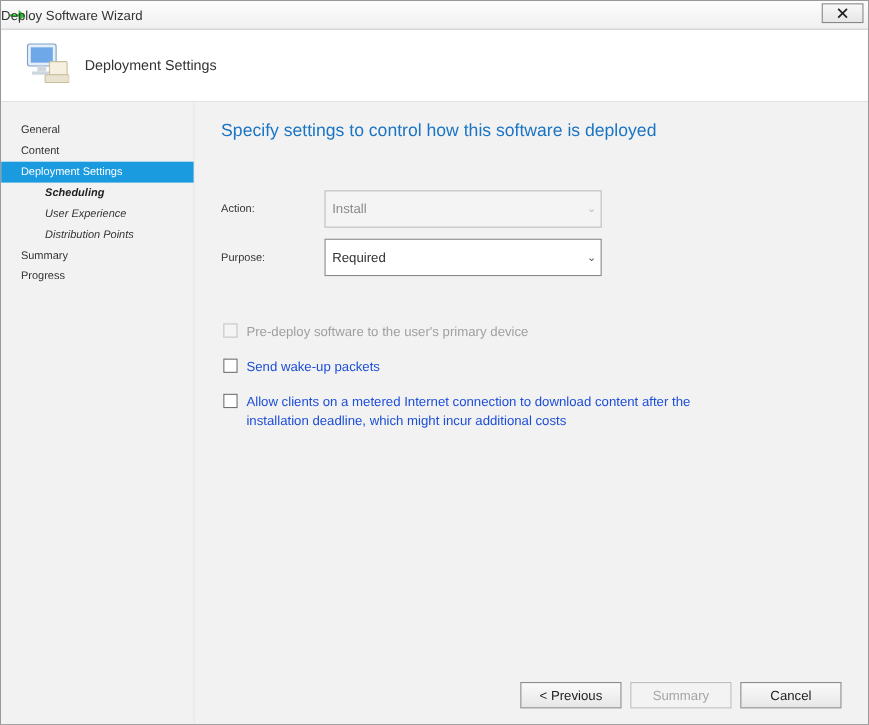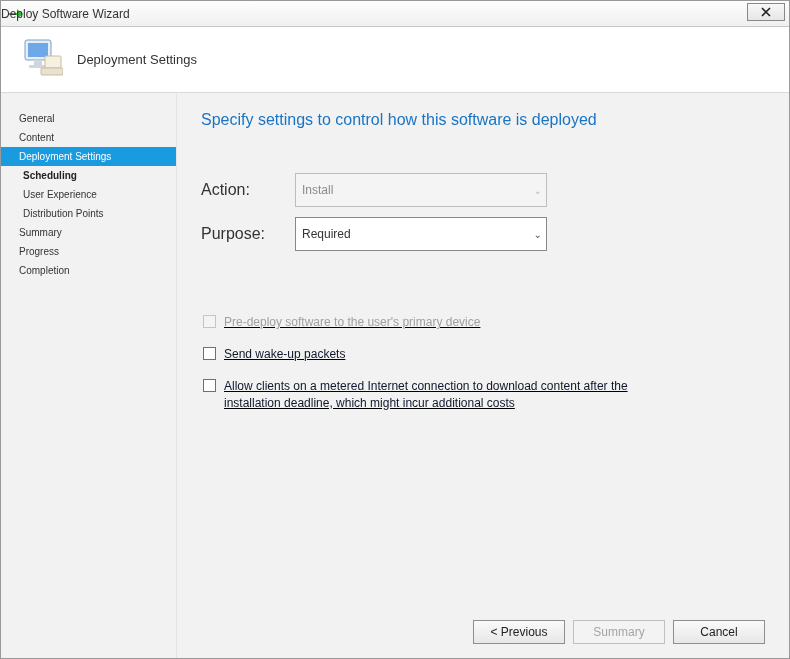--- a/index.html
+++ b/index.html
@@ -69,21 +69,21 @@
       padding-top: 16px;
       border-right: 1px solid #e4e4e4;
     }
     .sidebar .nav-item {
       padding: 4px 10px 4px 18px;
       font-size: 10px;
       color: #333;
       cursor: pointer;
       white-space: nowrap;
     }
-    .sidebar .nav-item.child { padding-left: 22px; }
+    .sidebar .nav-item.child { padding-left: 40px; font-style: italic; }
     .sidebar .nav-item.selected {
       background: #1a9be0;
       color: #fff;
     }
     .sidebar .nav-item.child.bold { font-weight: 600; color: #222; }
     .main {
       flex: 1;
       position: relative;
       background: #f2f2f2;
       padding: 18px 32px 0 24px;
@@ -95,21 +95,21 @@
       margin-bottom: 44px;
     }
     .form-row {
       display: flex;
       align-items: center;
       margin-bottom: 10px;
     }
     .form-row label {
       width: 94px;
       color: #333;
-      font-size: 16px;
+      font-size: 10px;
     }
     .select {
       width: 252px;
       height: 34px;
       border: 1px solid #888;
       background: #fff;
       display: flex; align-items: center; justify-content: space-between;
       padding: 0 4px 0 6px;
       font-size: 12px;
       color: #333;
@@ -135,25 +135,25 @@
     .checkbox-row .box {
       width: 13px; height: 13px;
       border: 1px solid #707070;
       background: #fff;
       flex-shrink: 0;
       margin-top: 1px;
     }
     .checkbox-row.disabled .box { border-color: #c5c5c5; background: #f4f4f4; }
     .checkbox-row .lbl {
       font-size: 12px;
-      color: #0f172a;
+      color: #1d4ed8;
       line-height: 1.35;
     }
     .checkbox-row.disabled .lbl { color: #a0a0a0; }
-    .checkgroup { margin-top: 63px; text-decoration: underline; }
+    .checkgroup { margin-top: 42px; }
     .footer {
       position: absolute;
       bottom: 14px;
       right: 24px;
       display: flex;
       gap: 8px;
     }
     .btn {
       width: 92px;
       height: 24px;
@@ -204,21 +204,20 @@
 <div class="body">
   <div class="sidebar">
     <div class="nav-item">General</div>
     <div class="nav-item">Content</div>
     <div class="nav-item selected">Deployment Settings</div>
     <div class="nav-item child bold">Scheduling</div>
     <div class="nav-item child">User Experience</div>
     <div class="nav-item child">Distribution Points</div>
     <div class="nav-item">Summary</div>
     <div class="nav-item">Progress</div>
-    <div class="nav-item">Completion</div>
   </div>
 
   <div class="main">
     <h1>Specify settings to control how this software is deployed</h1>
 
     <div class="form-row">
       <label>Action:</label>
       <div class="select disabled">
         <span>Install</span>
         <span class="chevron">⌄</span>

